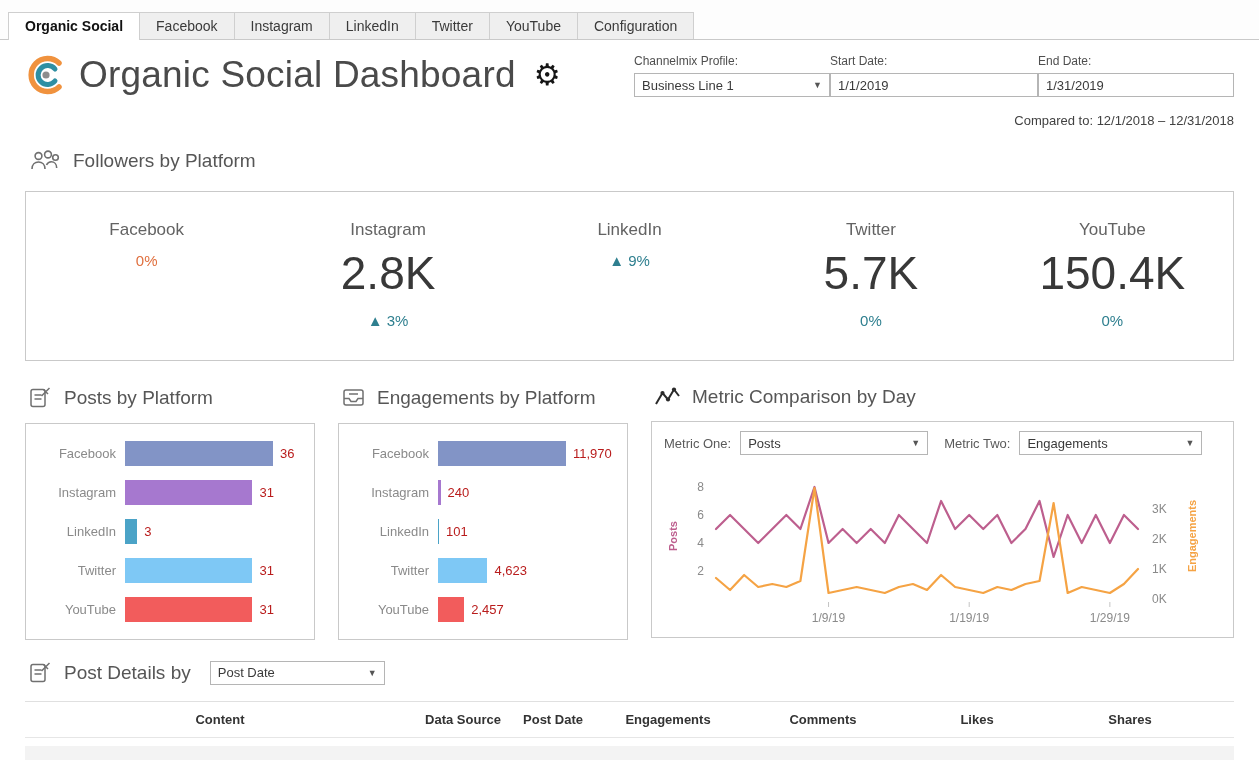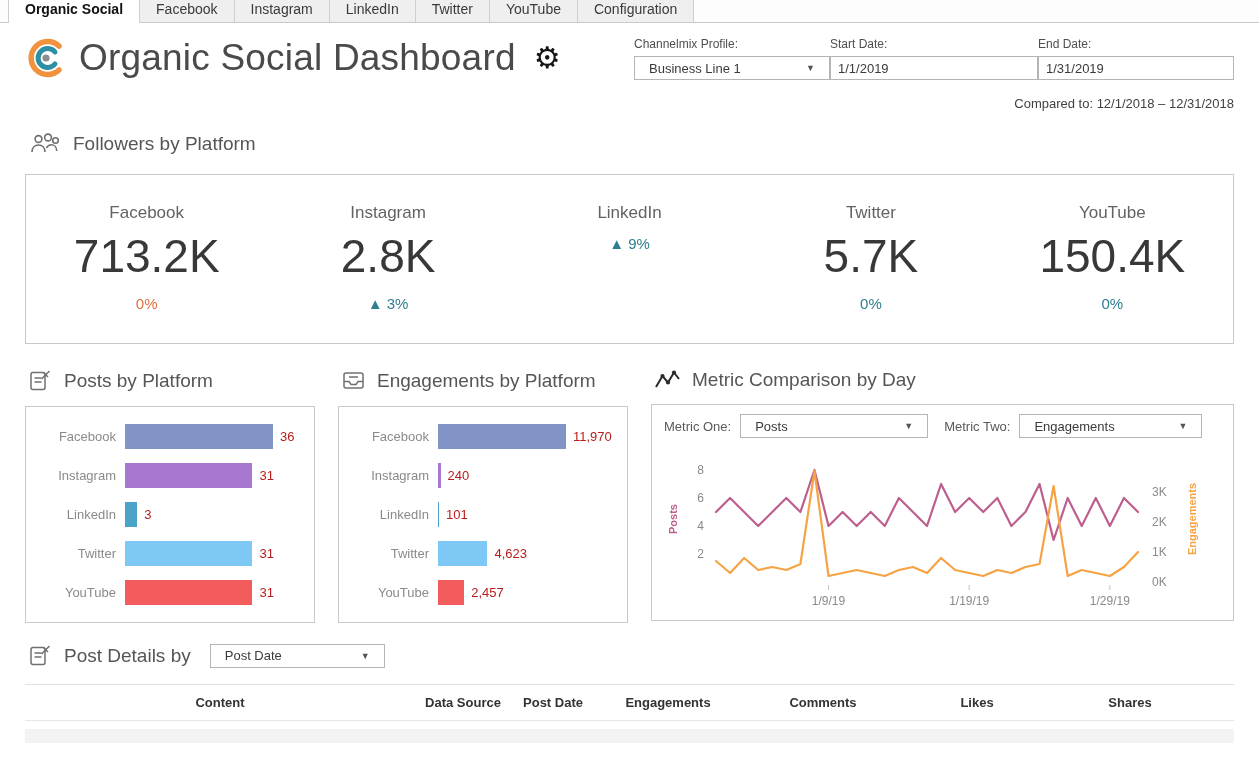--- a/index.html
+++ b/index.html
@@ -1,37 +1,37 @@
 <!DOCTYPE html>
 <html><head>
 <meta charset="utf-8">
 <style>
   * { box-sizing: border-box; }
   html,body { margin:0; padding:0; width:1259px; height:783px; background:#fff;
               font-family:"Liberation Sans", sans-serif; overflow:hidden; }
 
   
-  .tabbar { display:flex; align-items:flex-end; padding:6px 0 0 8px; height:23px;
+  .tabbar { display:flex; align-items:flex-end; padding:6px 0 0 8px; height:40px;
             border-bottom:1px solid #c9c9c9; background:#fdfdfd; }
   .tab { background:#efefef; border:1px solid #cfcfcf; border-bottom:none;
          padding:5px 16px 5px; font-size:14px; color:#3a3a3a; margin-left:-1px;
          cursor:pointer; white-space:nowrap; }
   .tab:first-child { margin-left:0; }
   .tab.active { background:#fff; font-weight:bold; color:#111; margin-bottom:-1px; padding-bottom:6px; }
 
   
   .header-row { display:flex; align-items:flex-start; margin:14px 25px 0 25px; }
   .title-group { display:flex; align-items:center; }
   .logo { width:42px; height:42px; margin-right:12px; }
   h1.page-title { font-size:37px; font-weight:400; color:#4a4a4a; margin:0; letter-spacing:.2px; }
   .gear { font-size:30px; color:#151515; margin-left:18px; line-height:1; cursor:pointer; }
   .controls { margin-left:auto; display:flex; gap:0; }
   .control label { display:block; font-size:12px; color:#4f4f4f; margin-bottom:5px; }
   .select { display:flex; align-items:center; justify-content:space-between;
-            border:1px solid #b5b5b5; background:#fff; height:24px; padding:0 14px;
+            border:1px solid #b5b5b5; background:#fff; height:24px; padding:0 7px;
             font-size:13px; color:#3a3a3a; cursor:pointer; }
   .caret { font-size:9px; color:#555; margin-left:8px; }
   .txtinput { border:1px solid #b5b5b5; height:24px; font-size:13px; color:#3a3a3a;
               padding:7px 7px; font-family:"Liberation Sans", sans-serif; }
   .w196 { width:196px; } .w208 { width:208px; }
 
   .compared { text-align:right; font-size:13px; color:#414141; margin:16px 25px 0 0; }
 
   
   .section-heading { display:flex; align-items:center; gap:11px; font-size:19px; color:#565656; }
@@ -132,21 +132,20 @@
       <circle cx="27.5" cy="9.5" r="2.8"></circle>
       <path d="M4 21 c0-4.5 3-7 6.5-7 s6.5 2.5 6.5 7"></path>
       <path d="M18.5 17 c1-2 2.8-3.2 4.8-3.2 c3 0 5.4 2.3 5.4 6.2"></path>
     </svg>
   </span>
   <span>Followers by Platform</span>
 </div>
 <div class="kpi-box" id="kpi-box">
     <div class="kpi">
       <div class="kpi-name">Facebook</div>
-      <div class="kpi-value">713.2K</div>
       <div class="kpi-delta" style="color:#e0703f">0%</div>
     </div>
     <div class="kpi">
       <div class="kpi-name">Instagram</div>
       <div class="kpi-value">2.8K</div>
       <div class="kpi-delta" style="color:#2e7f8f">▲ 3%</div>
     </div>
     <div class="kpi">
       <div class="kpi-name">LinkedIn</div>
       <div class="kpi-delta" style="color:#2e7f8f">▲ 9%</div>

